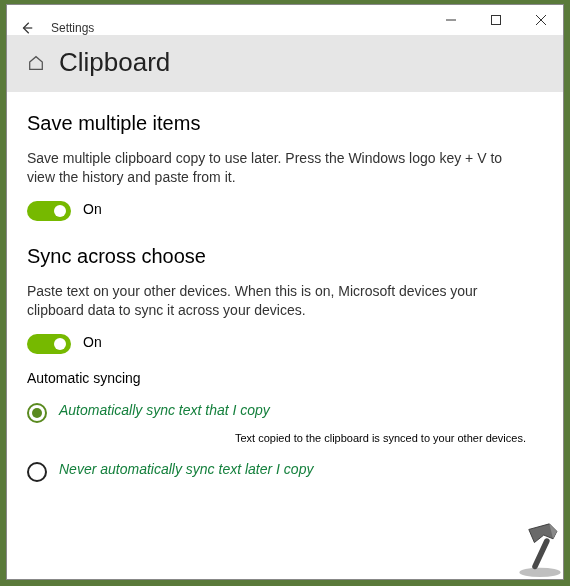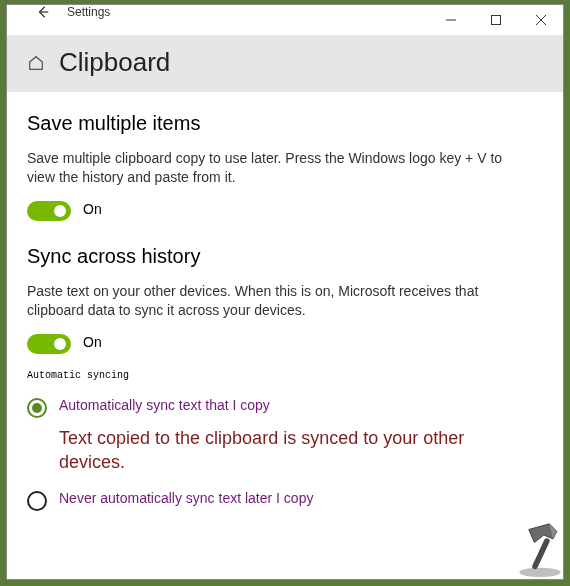--- a/index.html
+++ b/index.html
@@ -19,22 +19,22 @@
     width: 558px;
     height: 576px;
     background: #fff;
     border: 1px solid #888;
     display: flex;
     flex-direction: column;
   }
   .titlebar {
     height: 30px;
     display: flex;
-    align-items: flex-start;
-    padding-left: 26px;
+    align-items: flex-end;
+    padding-left: 10px;
     background: #fff;
     color: #333;
     font-size: 12px;
   }
   .titlebar .back { width: 20px; display:flex; align-items:center; justify-content:center; }
   .titlebar .title { margin-left: 14px; }
   .wincontrols { margin-left: auto; display:flex; }
   .winbtn { width: 45px; height: 30px; display:flex; align-items:center; justify-content:center; color:#333; }
   .header {
     background: #e6e6e6;
@@ -59,33 +59,33 @@
   .toggle {
     width: 44px; height: 20px; border-radius: 10px;
     background: #76b900; position: relative; margin-right: 12px;
     border: none;
   }
   .toggle .knob {
     width: 12px; height: 12px; border-radius: 50%;
     background: #fff; position: absolute; top: 4px; right: 5px;
   }
   .toggle-label { font-size: 14px; }
-  .subheading { font-size: 10px; color:#000; margin-top: 16px; margin-bottom: 12px; font-family: Liberation Mono, monospace; }
+  .subheading { font-size: 14px; color:#000; margin-top: 16px; margin-bottom: 12px; }
   .radio-option { display:flex; align-items:flex-start; margin-bottom:4px; padding:4px 0; }
   .radio {
     width: 20px; height: 20px; border: 2px solid #222; border-radius: 50%;
     margin-right: 12px; flex-shrink:0; display:flex; align-items:center; justify-content:center;
     margin-top: 1px;
   }
   .radio.selected { border-color: #5a8a1f; }
   .radio.selected::after {
     content:""; width:10px; height:10px; border-radius:50%; background:#5a8a1f;
   }
-  .radio-label { font-size: 14px; color:#701a75; }
-  .radio-help { font-size: 18px; color:#7f1d1d; margin-left: 32px; margin-top:4px; margin-bottom:12px; max-width:470px; line-height:1.35;}
+  .radio-label { font-size: 14px; color:#15803d;font-style:italic; }
+  .radio-help { font-size: 11px; color:#000000; margin-left: 32px; margin-top:4px; margin-bottom:12px; max-width:470px; line-height:1.35;text-align:right;}
   svg { display:block; }
   .hammer {
     position: absolute;
     right: 2px;
     bottom: 8px;
     width: 56px;
     height: 56px;
     pointer-events: none;
   }
 </style>
@@ -138,22 +138,22 @@
       <p class="desc">Save multiple clipboard copy to use later. Press the Windows logo key + V to view the history and paste from it.</p>
       <div class="toggle-row">
         <div class="toggle">
             <div class="knob"></div>
           </div>
         <span class="toggle-label">On</span>
       </div>
     </div>
 
     <div class="section">
-      <h2>Sync across history</h2>
-      <p class="desc">Paste text on your other devices. When this is on, Microsoft receives that clipboard data to sync it across your devices.</p>
+      <h2>Sync across choose</h2>
+      <p class="desc">Paste text on your other devices. When this is on, Microsoft devices your clipboard data to sync it across your devices.</p>
       <div class="toggle-row">
         <div class="toggle">
             <div class="knob"></div>
           </div>
         <span class="toggle-label">On</span>
       </div>
 
       <div class="subheading">Automatic syncing</div>
 
       <div class="radio-option">

